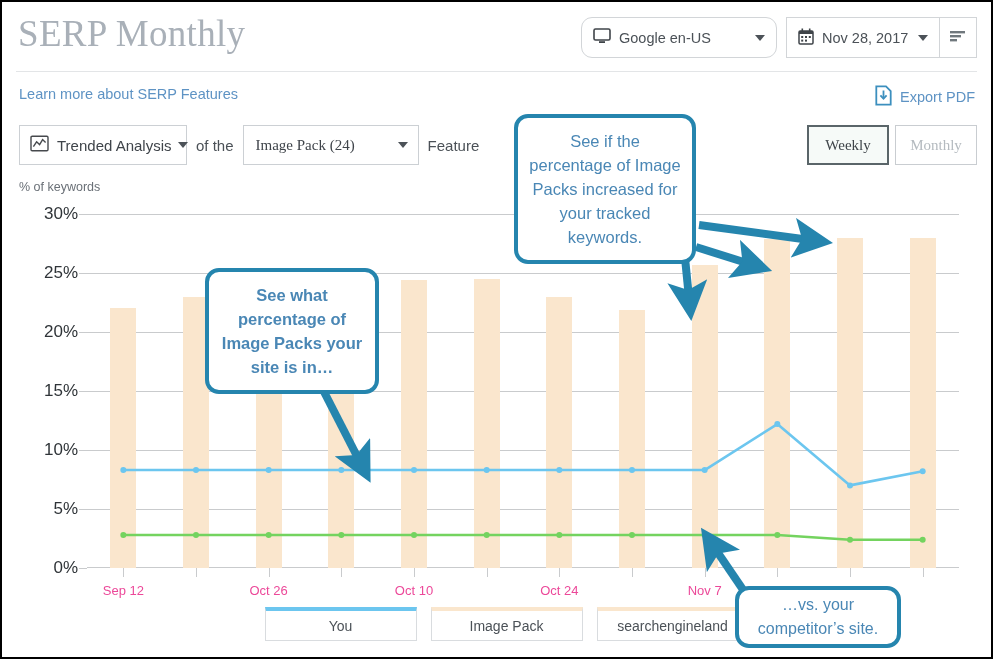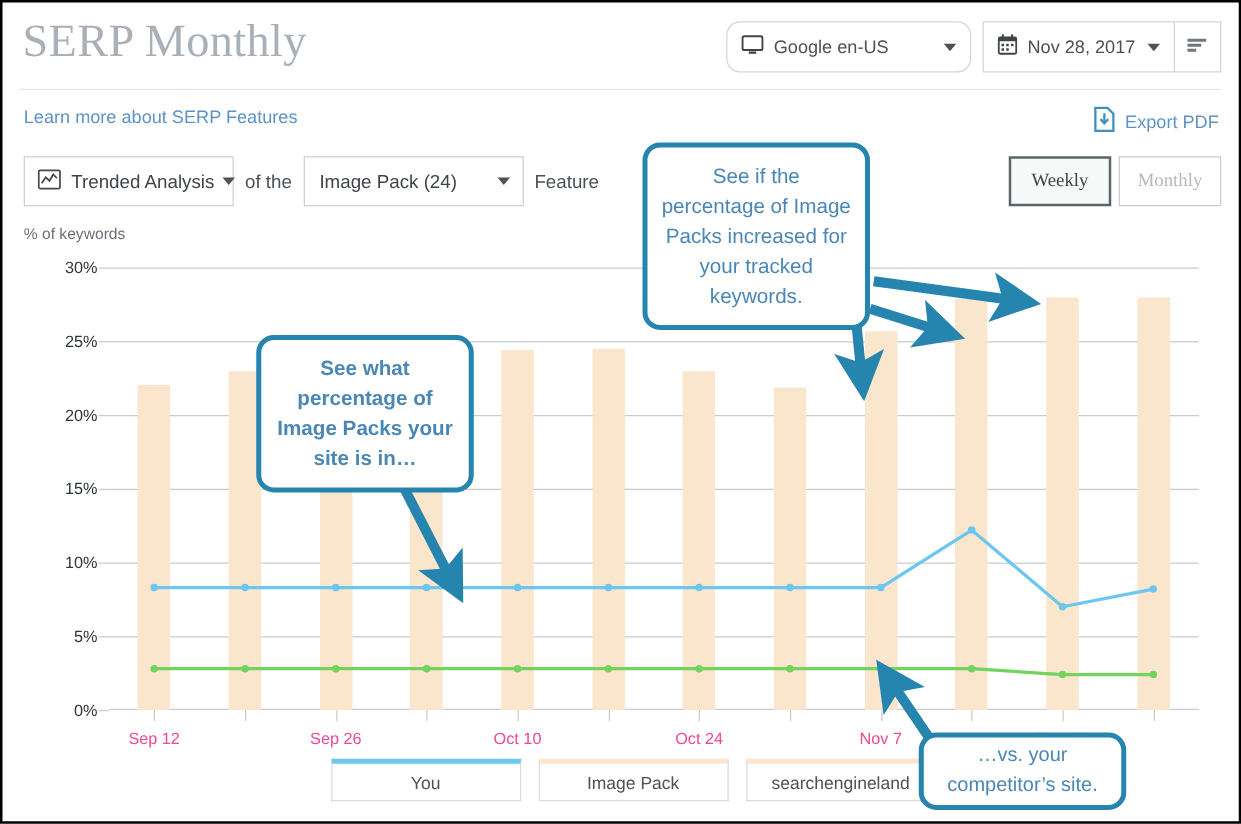--- a/index.html
+++ b/index.html
@@ -103,21 +103,21 @@
     box-sizing: border-box;
     border: 1px solid #ccd0d4;
     background: #fff;
     height: 40px;
     display: flex; align-items: center;
     padding: 0 10px;
     font-size: 15px; color: #3f444a;
     white-space: nowrap;
   }
   .sel-analysis { width: 168px; }
-  .sel-feature { width: 176px; margin-left: 0; }
+  .sel-feature { width: 176px; margin-left: 0; font-family: Liberation Serif, serif; }
   .plain-text {
     font-size: 15px; color: #4b5157;
     margin: 0 9px;
     white-space: nowrap;
   }
   .sel-box .sel-lbl { flex: 1 1 auto; padding-left: 8px; }
   .sel-feature .sel-lbl { padding-left: 2px; }
 
   .toggle-group {
     position: absolute;
@@ -161,21 +161,21 @@
   .gridline {
     position: absolute;
     left: 0; width: 100%;
     height: 1px; background: #c9cbcd;
   }
   .ytick {
     position: absolute;
     right: 100%;
     margin-right: 9px;
     transform: translateY(-50%);
-    font-size: 13px;
+    font-size: 17px;
     color: #2f3438;
     white-space: nowrap;
     text-align: right;
     width: 48px;
   }
   .ytick-dash {
     position: absolute;
     right: 100%;
     width: 8px; height: 1px;
     background: #c9cbcd;
@@ -391,21 +391,21 @@
         <div class="bar" style="left: 459.333px; height: 271.4px; background: rgb(250, 230, 205);"></div>
         <div class="bar" style="left: 532px; height: 258.42px; background: rgb(250, 230, 205);"></div>
         <div class="bar" style="left: 604.667px; height: 303.26px; background: rgb(250, 230, 205);"></div>
         <div class="bar" style="left: 677.333px; height: 329.22px; background: rgb(250, 230, 205);"></div>
         <div class="bar" style="left: 750px; height: 330.4px; background: rgb(250, 230, 205);"></div>
         <div class="bar" style="left: 822.667px; height: 330.4px; background: rgb(250, 230, 205);"></div>
         <div class="xtick" style="left: 36.3333px;"></div>
         <div class="xlabel" style="left: 36.3333px;">Sep 12</div>
         <div class="xtick" style="left: 109px;"></div>
         <div class="xtick" style="left: 181.667px;"></div>
-        <div class="xlabel" style="left: 181.667px;">Sep 26</div>
+        <div class="xlabel" style="left: 181.667px;">Oct 26</div>
         <div class="xtick" style="left: 254.333px;"></div>
         <div class="xtick" style="left: 327px;"></div>
         <div class="xlabel" style="left: 327px;">Oct 10</div>
         <div class="xtick" style="left: 399.667px;"></div>
         <div class="xtick" style="left: 472.333px;"></div>
         <div class="xlabel" style="left: 472.333px;">Oct 24</div>
         <div class="xtick" style="left: 545px;"></div>
         <div class="xtick" style="left: 617.667px;"></div>
         <div class="xlabel" style="left: 617.667px;">Nov 7</div>
         <div class="xtick" style="left: 690.333px;"></div>

